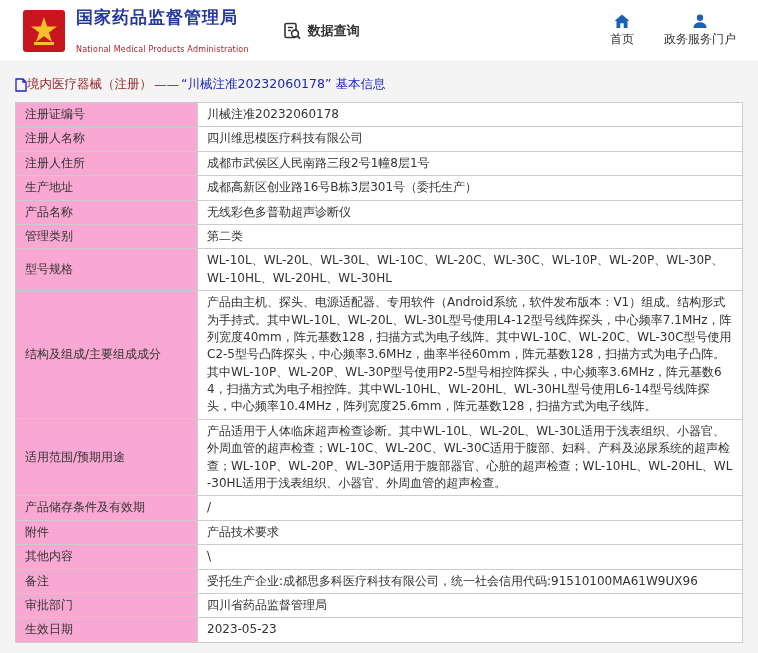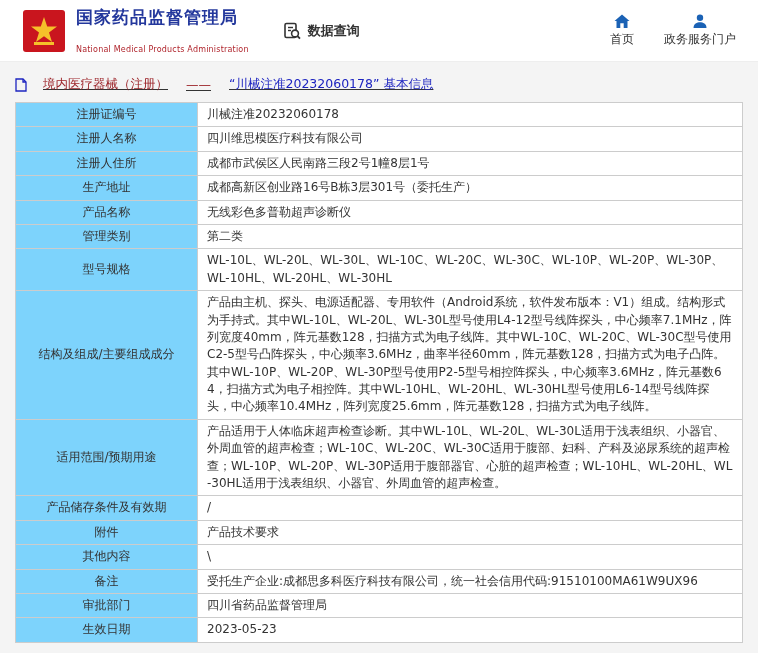--- a/index.html
+++ b/index.html
@@ -29,24 +29,23 @@
     font-size:13px; font-weight:bold; color:#333;
     cursor:pointer;
   }
   .header-right { margin-left:auto; display:flex; gap:30px; padding-right:4px; }
   .nav-item {
     display:flex; flex-direction:column; align-items:center; gap:2px;
     font-size:12px; color:#333; cursor:pointer;
   }
   
   .breadcrumb {
-    display:flex; align-items:center; gap:16px;
+    display:flex; align-items:center; gap:0;
     padding:14px 15px 9px 15px;
     font-size:12.5px;
-    text-decoration:underline;
   }
   .crumb-cat { color:#9c2328; }
   .crumb-dash { color:#9c2328; margin:0 2px; }
   .crumb-title { color:#1d24c0; }
   
   .info-table {
     width:728px;
     margin:0 15px;
     border-collapse:collapse;
     background:#fff;
@@ -55,22 +54,22 @@
   .info-table td {
     border:1px solid #ccc;
     font-size:12px;
     line-height:1.45;
     padding:3px 9px;
     vertical-align:middle;
     word-break:break-all;
   }
   .label-cell {
     width:182px;
-    text-align:center;
-    background:#7dd3fc;
+    text-align:left;
+    background:#f9a8d4;
     color:#333;
   }
   .value-cell { text-align:left; color:#333; }
   .icon-svg { display:block; }
 </style>
 </head>
 <body>
 
 <div class="header">
   <div class="logo-box">

